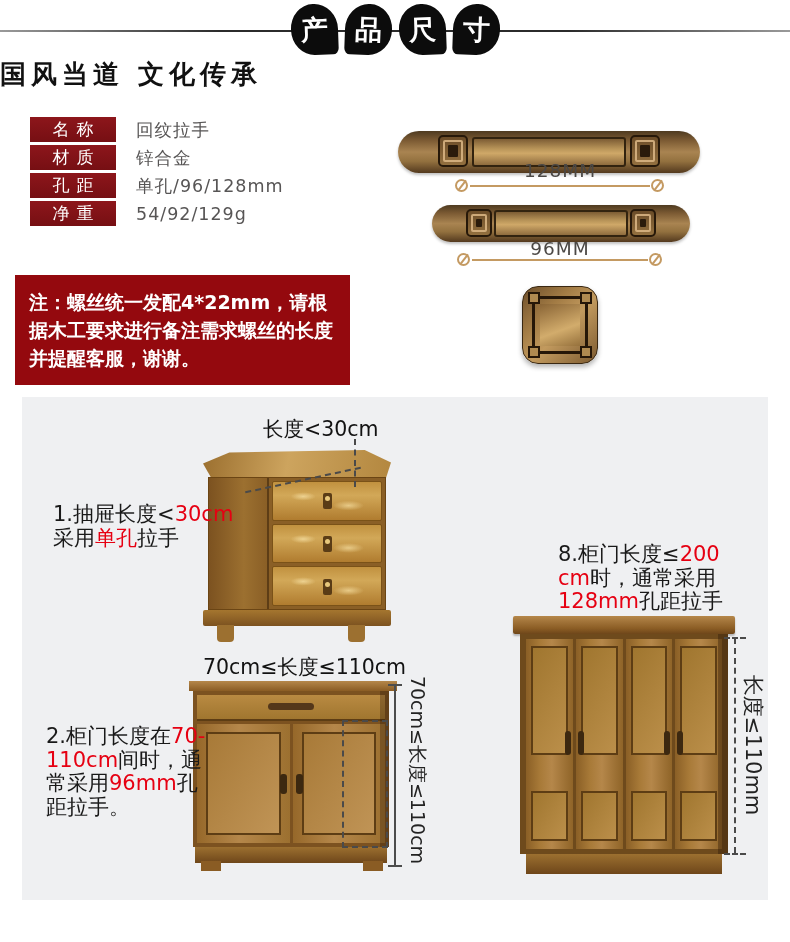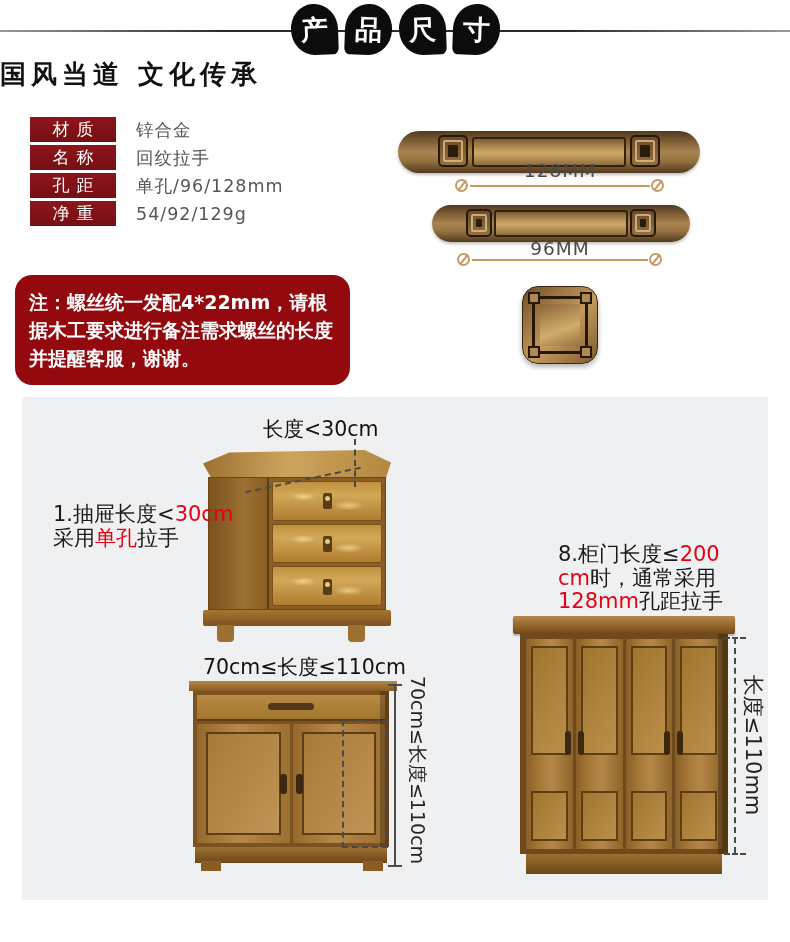--- a/index.html
+++ b/index.html
@@ -28,21 +28,21 @@
 
   
   .spec-table{left:30px;top:117px;display:flex;flex-direction:column;gap:3px;}
   .spec-row{display:flex;align-items:center;height:25px;}
   .spec-label{width:86px;height:25px;background:linear-gradient(180deg,#8d161b,#760f13);
     color:#fff;font-size:17px;line-height:25px;text-align:center;letter-spacing:7px;text-indent:7px;}
   .spec-value{margin-left:20px;font-size:17.5px;color:#575555;letter-spacing:1px;}
 
   
   .note-box{left:15px;top:275px;width:335px;height:110px;background:var(--note-red);
-    color:#fff;font-size:19px;font-weight:bold;line-height:28px;padding:13px 14px;border-radius:17px;}
+    color:#fff;font-size:19px;font-weight:bold;line-height:28px;padding:13px 14px;}
 
   
   .handle{position:absolute;}
   .handle .bar{position:absolute;inset:0;border-radius:21px;
     background:linear-gradient(180deg,#4e3a20 0%,#7b5a33 22%,#a98451 50%,#93713f 72%,#53391e 100%);
     box-shadow:0 2px 3px rgba(0,0,0,.25);}
   .handle .plate{position:absolute;top:6px;bottom:6px;border:2px solid #32230f;border-radius:3px;
     background:linear-gradient(180deg,#7c5c34,#b99559 38%,#cfa868 55%,#8f6c3e);}
   .knot{position:absolute;background:linear-gradient(180deg,#6b4c28,#93703f);
     border:2px solid #261809;border-radius:5px;}
@@ -152,26 +152,26 @@
   <div class="abs seal-row">
     <div class="seal">产</div>
     <div class="seal">品</div>
     <div class="seal">尺</div>
     <div class="seal">寸</div>
   </div>
   <div class="abs subtitle">国风当道 文化传承</div>
 
   <div class="abs spec-table">
     <div class="spec-row">
+      <div class="spec-label">名称</div>
+      <div class="spec-value">回纹拉手</div>
+    </div>
+    <div class="spec-row">
       <div class="spec-label">材质</div>
       <div class="spec-value">锌合金</div>
-    </div>
-    <div class="spec-row">
-      <div class="spec-label">名称</div>
-      <div class="spec-value">回纹拉手</div>
     </div>
     <div class="spec-row">
       <div class="spec-label">孔距</div>
       <div class="spec-value">单孔/96/128mm</div>
     </div>
     <div class="spec-row">
       <div class="spec-label">净重</div>
       <div class="spec-value">54/92/129g</div>
     </div>
   </div>
@@ -288,15 +288,16 @@
       </div>
       <div class="cb-plinth"></div>
       <div class="cb-foot" style="left:8px;"></div>
       <div class="cb-foot" style="right:6px;"></div>
     </div>
     <div class="dash-box" style="left:320px;top:323px;width:46px;height:128px;"></div>
     <div class="solid-v" style="left:372px;top:288px;height:180px;"></div>
     <div class="solid-cap" style="left:366px;top:287px;"></div>
     <div class="solid-cap" style="left:366px;top:468px;"></div>
     <div class="vtext" style="left:280px;top:360px;">70cm≤长度≤110cm</div>
+    <div class="caption" style="left:24px;top:328px;"><span>2.柜门长度在</span><span class="red">70-</span><br><span class="red">110cm</span><span>间时，通</span><br><span>常采用</span><span class="red">96mm</span><span>孔</span><br><span>距拉手。</span></div>
 
   </div>
 </div>
 
 </body></html>

